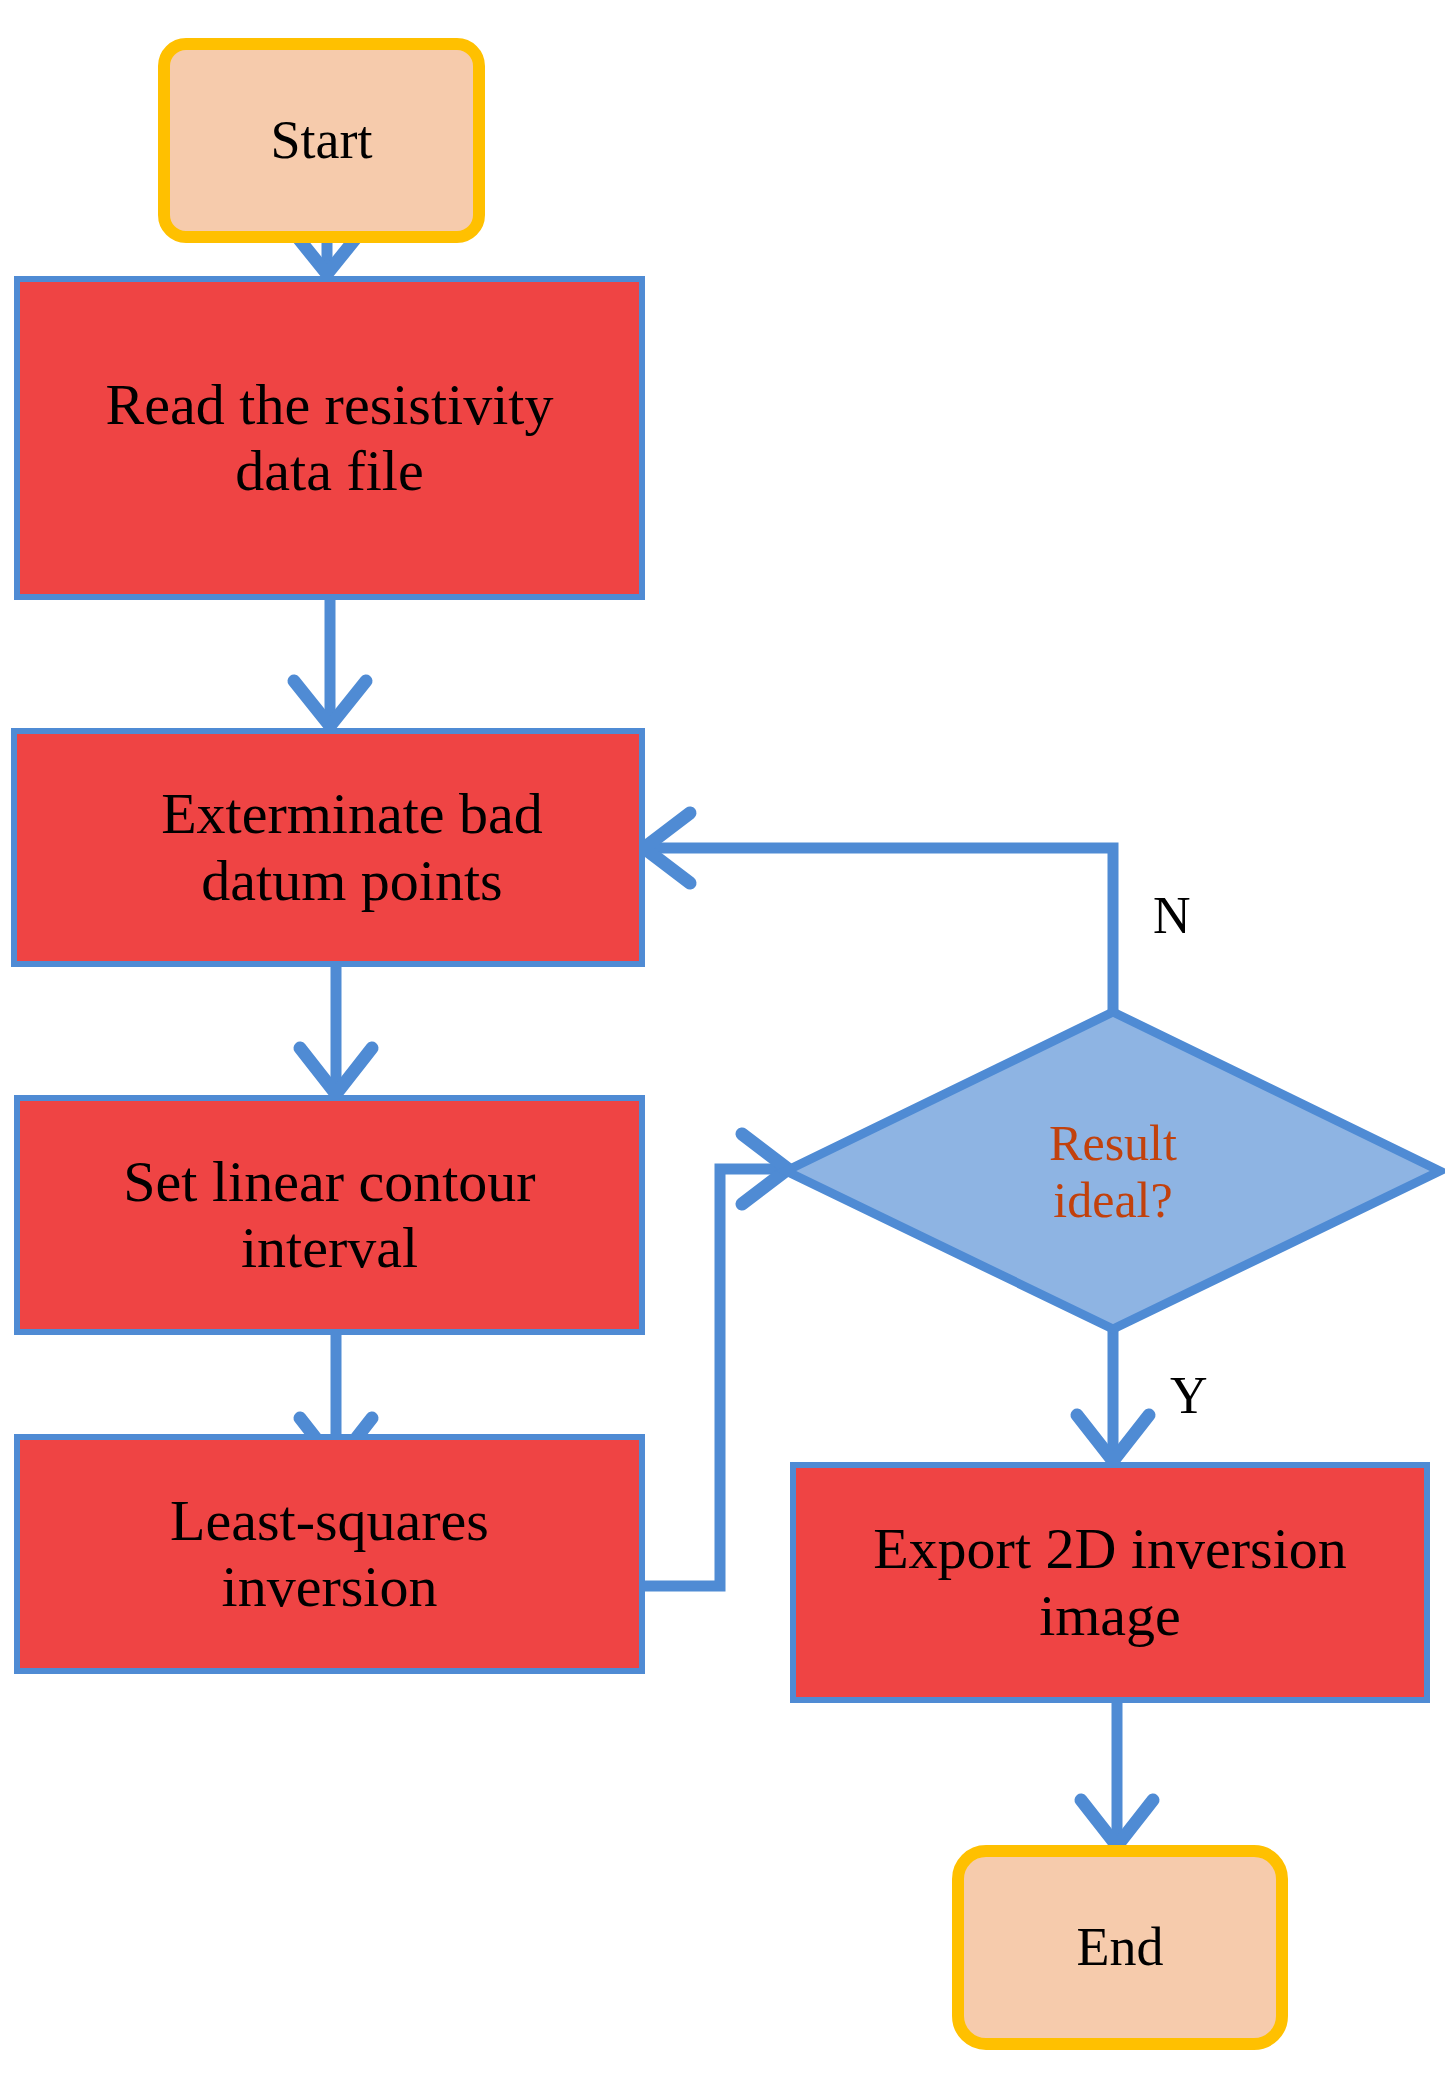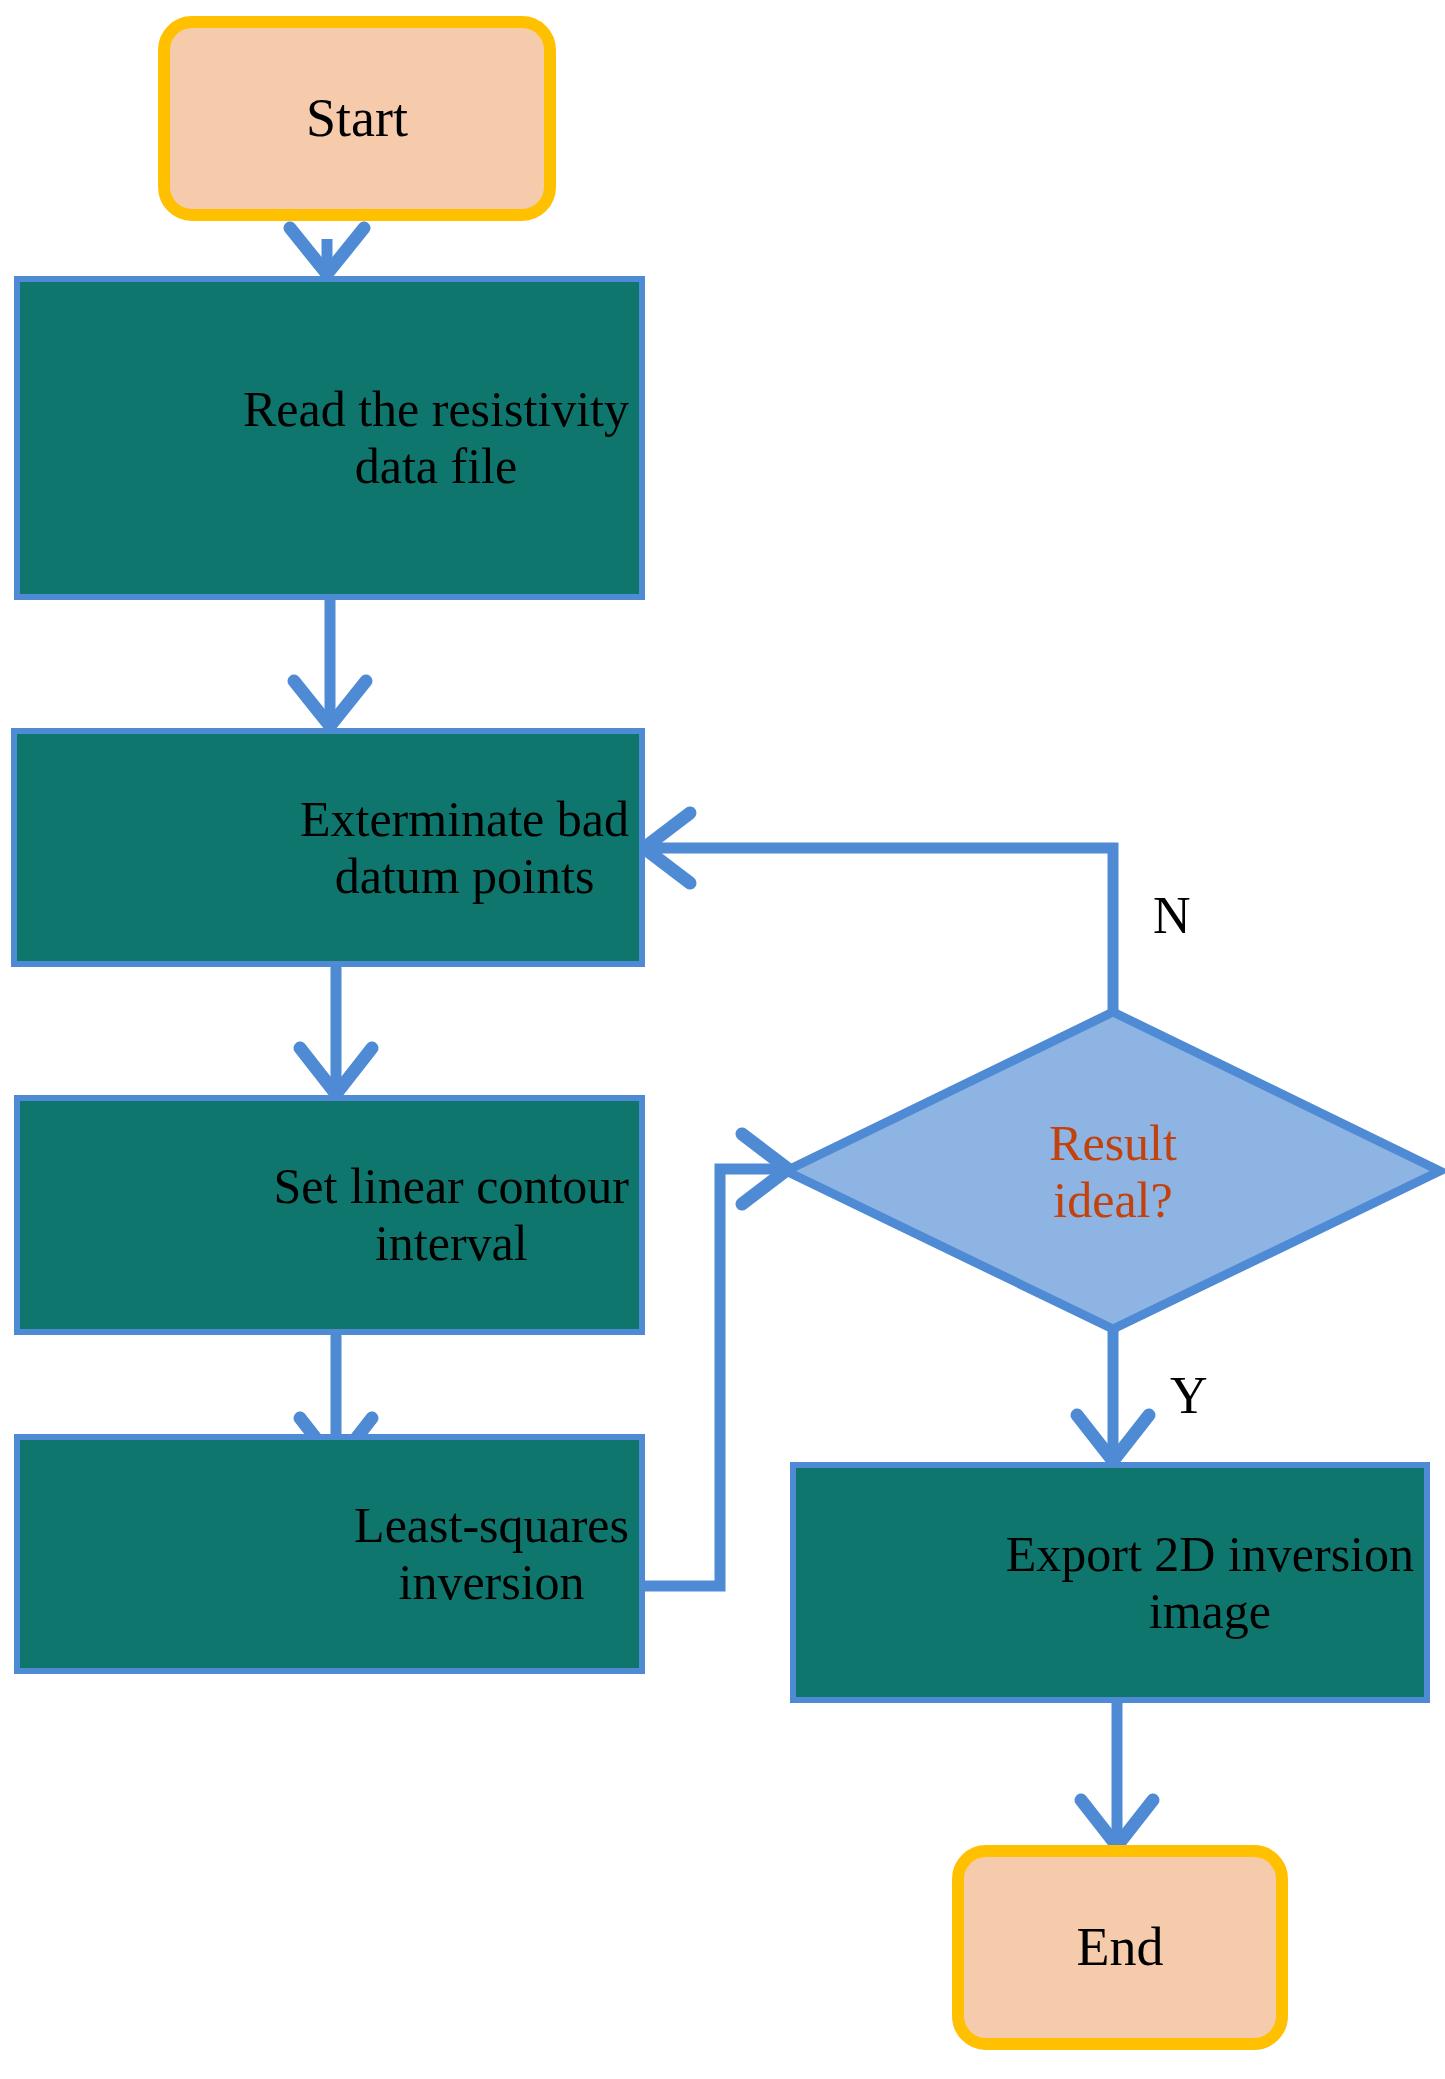--- a/index.html
+++ b/index.html
@@ -36,24 +36,23 @@
     color: #000000;
     line-height: 1.14;
   }
   .terminator {
     background: #F6CBAC;
     border: 12px solid #FFC000;
     border-radius: 34px;
     font-size: 54px;
   }
   .process {
-    background: #0f766e;
+    background: #ef4444;
     border: 6px solid #4F8BD4;
-    font-size: 50px;
-    justify-content: flex-end;
+    font-size: 58px;
   }
   .decision-label {
     position: absolute;
     display: flex;
     align-items: center;
     justify-content: center;
     text-align: center;
     font-size: 50px;
     color: #c2410c;
     line-height: 1.14;
@@ -120,21 +119,21 @@
     <g>
       <line x1="1117" y1="1703" x2="1117" y2="1840" stroke="#4F8BD4" stroke-width="11"></line>
       <path d="M 1081 1800 L 1117 1846 L 1153 1800" fill="none" stroke="#4F8BD4" stroke-width="13" stroke-linecap="round" stroke-linejoin="round"></path>
     </g>
 
     <g>
       <polygon points="1113,1012 1440,1171 1113,1329 786,1171" fill="#8EB4E3" stroke="#4F8BD4" stroke-width="9" stroke-linejoin="miter"></polygon>
     </g>
   </svg>
 
-  <div class="node terminator" style="left:158px; top:16px; width:398px; height:205px;">
+  <div class="node terminator" style="left:158px; top:38px; width:327px; height:205px;border-radius:28px;">
     <span>Start</span>
   </div>
 
   <div class="node process" style="left:14px; top:276px; width:631px; height:324px;">
     <div>
       <span>Read the resistivity</span>
       <span>data file</span>
     </div>
   </div>
 

